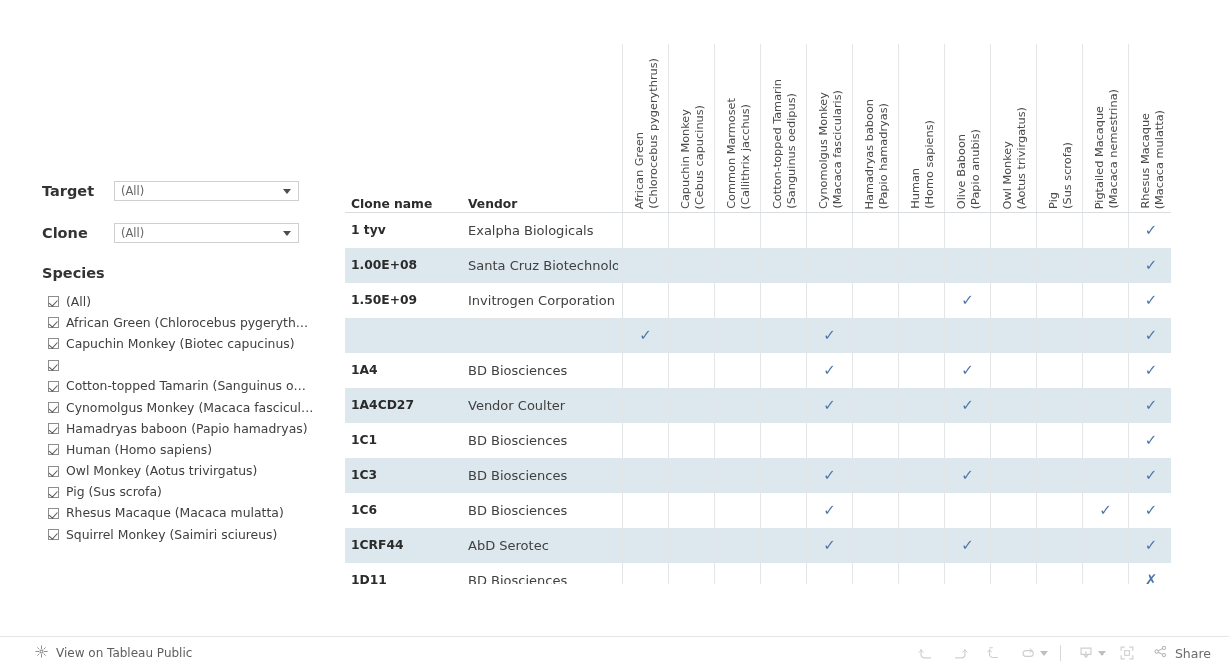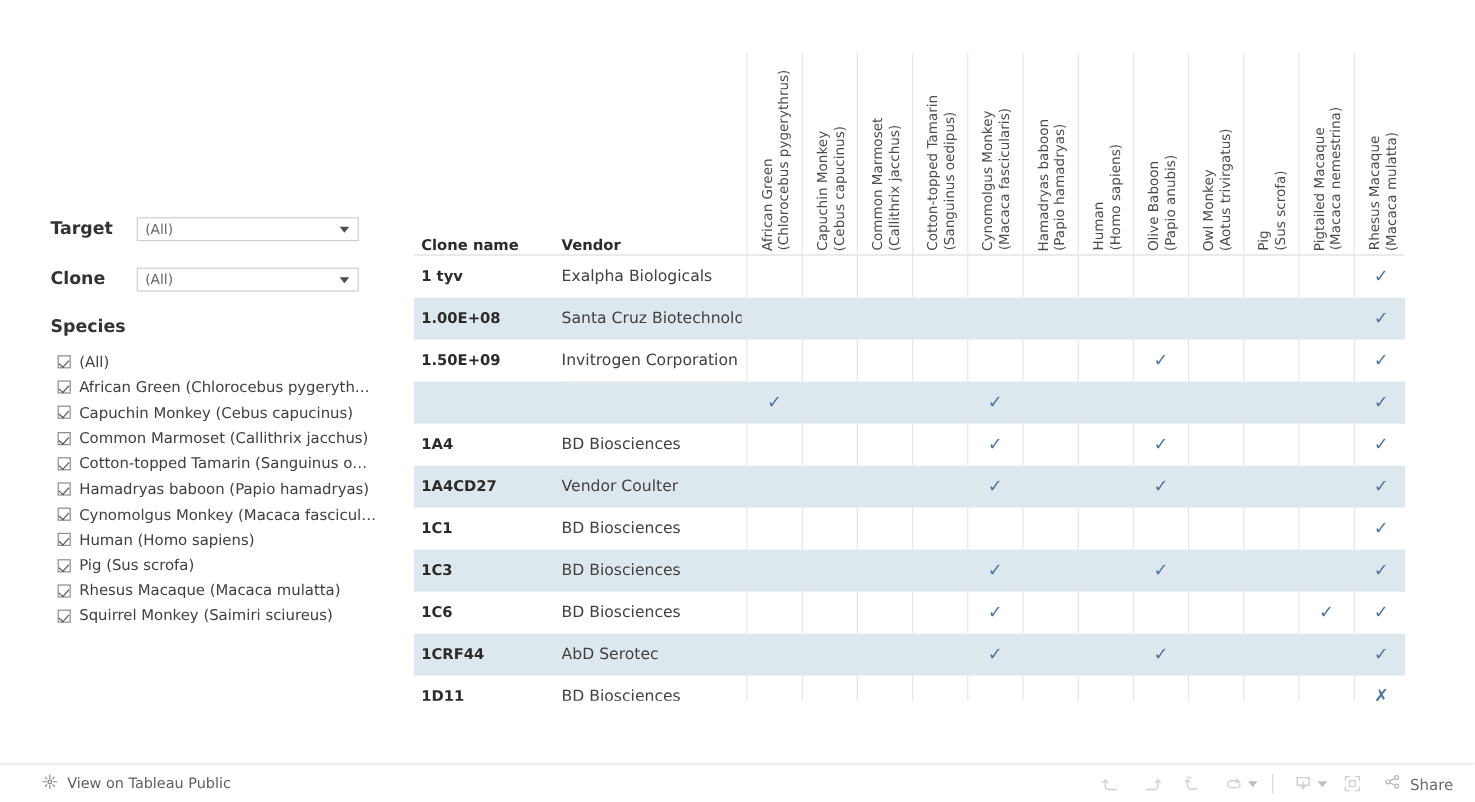--- a/index.html
+++ b/index.html
@@ -327,41 +327,44 @@
       <div class="species-item">
         <span class="chk"></span>
         <span class="species-label">(All)</span>
       </div>
       <div class="species-item">
         <span class="chk"></span>
         <span class="species-label">African Green (Chlorocebus pygeryth…</span>
       </div>
       <div class="species-item">
         <span class="chk"></span>
-        <span class="species-label">Capuchin Monkey (Cebus capucinus)</span>
-      </div>
-      <div class="species-item">
-        <span class="chk"></span>
-        <span class="species-label">Common Marmoset (Callithrix jacchus)</span>
+        <span class="species-label">Capuchin Monkey (Biotec capucinus)</span>
+      </div>
+      <div class="species-item">
+        <span class="chk"></span>
       </div>
       <div class="species-item">
         <span class="chk"></span>
         <span class="species-label">Cotton-topped Tamarin (Sanguinus o…</span>
       </div>
       <div class="species-item">
         <span class="chk"></span>
+        <span class="species-label">Cynomolgus Monkey (Macaca fascicul…</span>
+      </div>
+      <div class="species-item">
+        <span class="chk"></span>
         <span class="species-label">Hamadryas baboon (Papio hamadryas)</span>
       </div>
       <div class="species-item">
         <span class="chk"></span>
-        <span class="species-label">Cynomolgus Monkey (Macaca fascicul…</span>
-      </div>
-      <div class="species-item">
-        <span class="chk"></span>
         <span class="species-label">Human (Homo sapiens)</span>
+      </div>
+      <div class="species-item">
+        <span class="chk"></span>
+        <span class="species-label">Owl Monkey (Aotus trivirgatus)</span>
       </div>
       <div class="species-item">
         <span class="chk"></span>
         <span class="species-label">Pig (Sus scrofa)</span>
       </div>
       <div class="species-item">
         <span class="chk"></span>
         <span class="species-label">Rhesus Macaque (Macaca mulatta)</span>
       </div>
       <div class="species-item">

